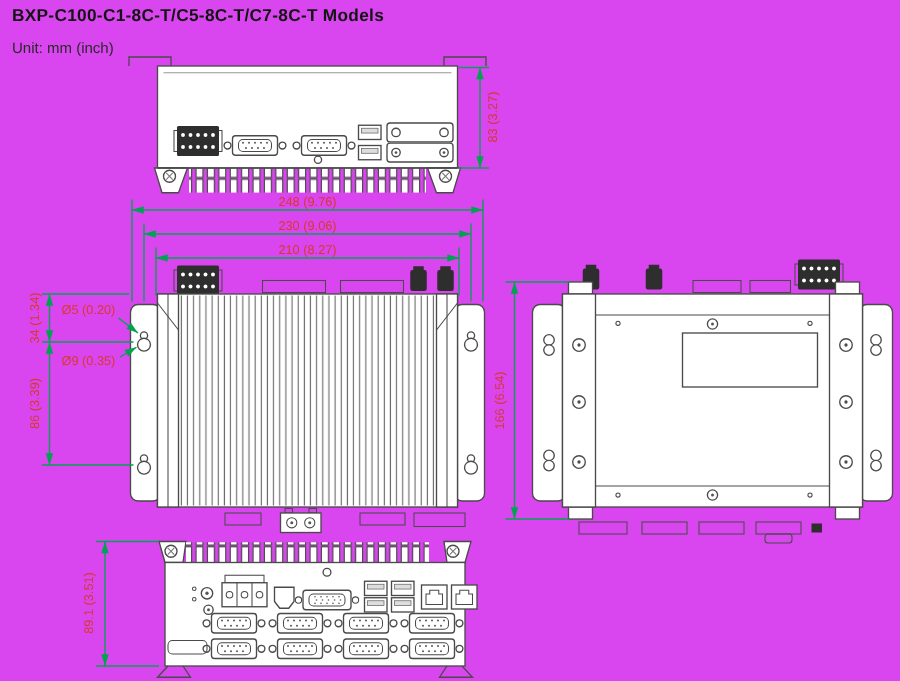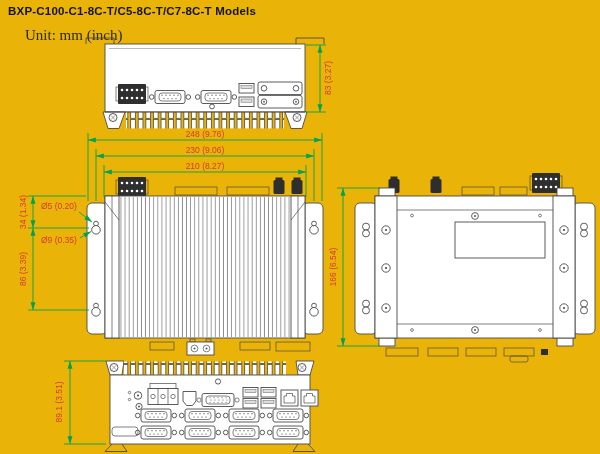--- a/index.html
+++ b/index.html
@@ -1,20 +1,20 @@
 <!DOCTYPE html>
 <html style="--dim-line: #00A350; --dim-text: #D53A2F; --line: #4a4a4a;"><head>
 <meta charset="utf-8">
 <style>
   html,body{margin:0;padding:0;background:#fff;}
-  .canvas{position:relative;width:600px;height:454px;background:#eab308;overflow:hidden;
+  .canvas{position:relative;width:600px;height:454px;background:#d946ef;overflow:hidden;
           font-family:"Liberation Sans",sans-serif;}
   .title{position:absolute;left:8px;top:5px;font-size:11.5px;font-weight:bold;color:#141414;
          letter-spacing:.2px;}
-  .unit{position:absolute;left:25px;top:27px;font-size:15px;color:#2a2a2a;font-family:Liberation Serif, serif;}
+  .unit{position:absolute;left:8px;top:27px;font-size:10px;color:#2a2a2a;}
   svg{position:absolute;left:0;top:0;}
   .dt{font-size:8.5px;fill:var(--dim-text,#D53A2F);font-family:"Liberation Sans",sans-serif;}
   .dl{stroke:var(--dim-line,#00A350);stroke-width:0.9;fill:none;}
   .k{stroke:var(--line,#4a4a4a);stroke-width:0.9;fill:none;}
   .kw{stroke:var(--line,#4a4a4a);stroke-width:0.9;fill:#fff;}
   .kt{stroke:var(--line,#4a4a4a);stroke-width:0.7;fill:none;}
   .dark{fill:#2e2e2e;stroke:none;}
 </style>
 </head>
 <body>

